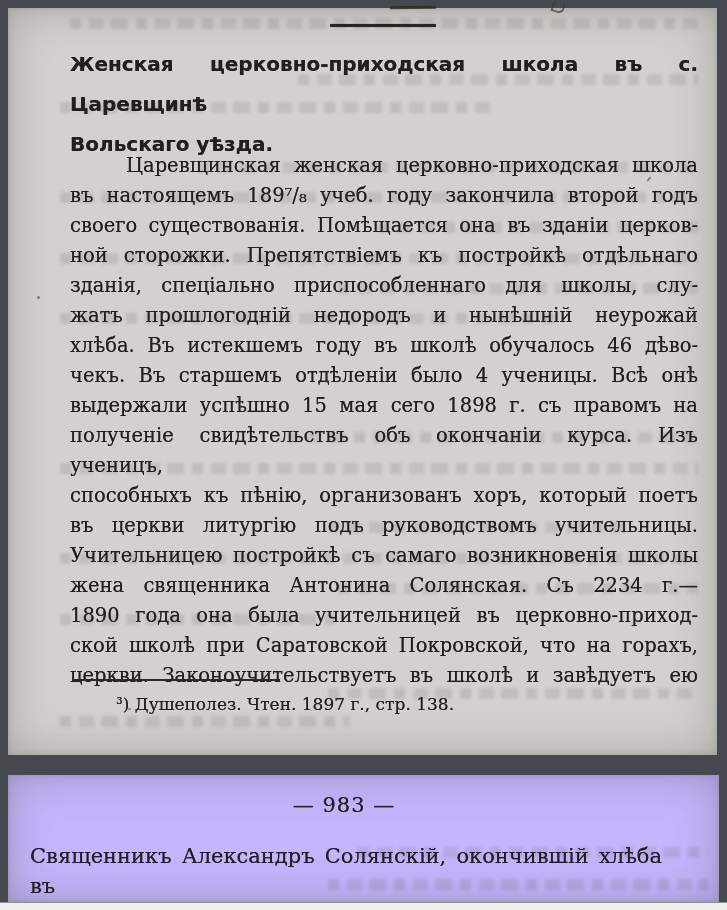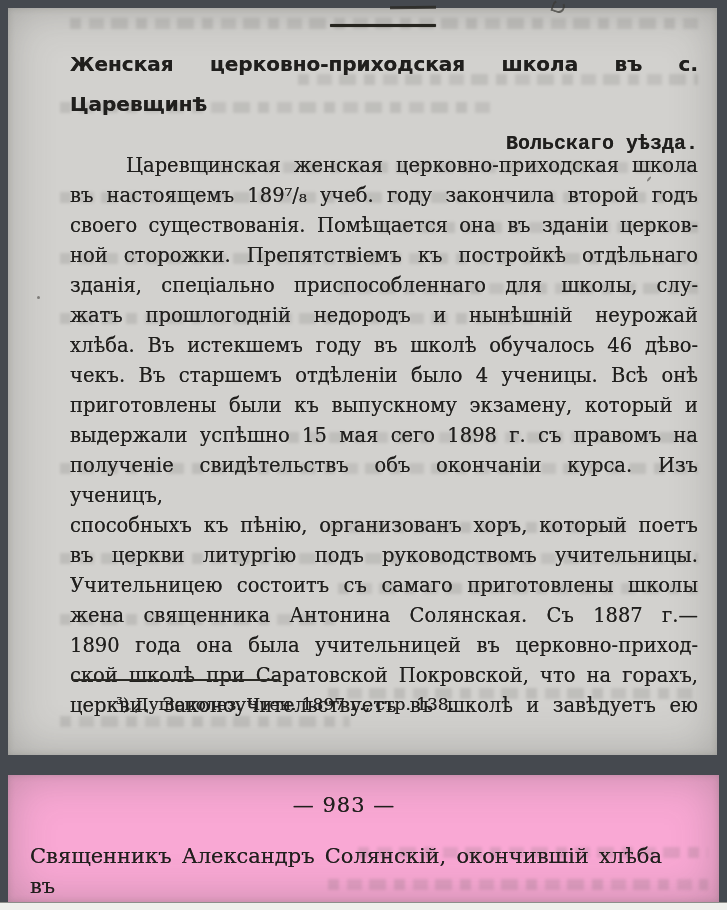--- a/index.html
+++ b/index.html
@@ -8,39 +8,39 @@
     background:#45494f;overflow:hidden;
     font-family:"DejaVu Serif","Liberation Serif",serif;
   }
   
   .page{
     position:absolute;background:#d2d1ce;
     box-shadow:inset 0 0 46px rgba(70,70,66,.30), inset 0 0 6px rgba(90,90,85,.25);
     overflow:hidden;
   }
   .page1{left:8px;top:8px;width:709px;height:747px;}
-  .page2{left:8px;top:775px;width:711px;height:127px;background:#f9a8d4;}
+  .page2{left:8px;top:775px;width:711px;height:127px;background:#c4b5fd;}
   .bottom-strip{
     position:absolute;left:0;top:902px;width:727px;height:8px;
     background:#efefec;border-top:1px solid #8d8d8a;
   }
   
   .ink{color:#201f1d;text-shadow:0 0 .6px rgba(32,31,29,.75);}
   
   .top-rule{
     position:absolute;left:322px;top:16px;width:106px;height:3px;
     background:#26251f;border-radius:1px;box-shadow:0 0 1px rgba(40,40,35,.8);
   }
   .title-block{
     position:absolute;left:62px;top:36px;width:628px;
     font-family:"DejaVu Sans","Liberation Sans",sans-serif;
     font-weight:bold;font-size:20px;line-height:40px;
   }
   .title-line1{text-align:justify;text-align-last:justify;}
-  .title-line2{text-align:right;font-family:Liberation Mono, monospace;}
+  .title-line2{text-align:left;}
   .body-block{
     position:absolute;left:62px;top:143px;width:628px;
     font-size:19.5px;line-height:30px;
   }
   .bodyline{text-align:justify;text-align-last:justify;white-space:normal;}
   .bodyline.indent{text-indent:56px;}
   .footnote-rule{
     position:absolute;left:64px;top:671px;width:208px;height:2px;
     background:#2a2924;
   }
@@ -113,27 +113,26 @@
 
     <div class="body-block ink">
       <div class="bodyline indent">Царевщинская женская церковно-приходская школа</div>
       <div class="bodyline">въ настоящемъ 189⁷/₈ учеб. году закончила второй годъ</div>
       <div class="bodyline">своего существованія.  Помѣщается она въ зданіи церков-</div>
       <div class="bodyline">ной сторожки.  Препятствіемъ  къ  постройкѣ отдѣльнаго</div>
       <div class="bodyline">зданія,  спеціально  приспособленнаго  для  школы,  слу-</div>
       <div class="bodyline">жатъ  прошлогодній  недородъ  и  нынѣшній  неурожай</div>
       <div class="bodyline">хлѣба. Въ истекшемъ году  въ  школѣ обучалось 46 дѣво-</div>
       <div class="bodyline">чекъ.  Въ старшемъ отдѣленіи  было 4 ученицы.  Всѣ онѣ</div>
-      <div class="bodyline">приготовлены были  къ выпускному  экзамену, который и</div>
       <div class="bodyline">выдержали успѣшно 15 мая сего 1898 г.  съ правомъ  на</div>
       <div class="bodyline">полученіе свидѣтельствъ объ окончаніи курса. Изъ ученицъ,</div>
       <div class="bodyline">способныхъ къ пѣнію,  организованъ  хоръ,  который поетъ</div>
       <div class="bodyline">въ церкви литургію  подъ  руководствомъ  учительницы.</div>
-      <div class="bodyline">Учительницею состоитъ  съ  самаго  приготовлены школы</div>
-      <div class="bodyline">жена священника  Антонина  Солянская.  Съ 1887 г.—</div>
+      <div class="bodyline">Учительницею постройкѣ  съ  самаго  возникновенія школы</div>
+      <div class="bodyline">жена священника  Антонина  Солянская.  Съ 2234 г.—</div>
       <div class="bodyline">1890 года она  была  учительницей  въ церковно-приход-</div>
       <div class="bodyline">ской школѣ при Саратовской  Покровской, что на горахъ,</div>
       <div class="bodyline">церкви.  Законоучительствуетъ  въ школѣ и завѣдуетъ ею</div>
     </div>
 
     <div class="footnote-rule"></div>
     <div class="footnote ink">³) Душеполез. Чтен. 1897 г., стр. 138.</div>
 
     <div class="speck" style="left:29px;top:288px;width:3px;height:3px"></div>
     <div class="speck" style="left:640px;top:168px;width:2px;height:6px;transform:rotate(40deg)"></div>

